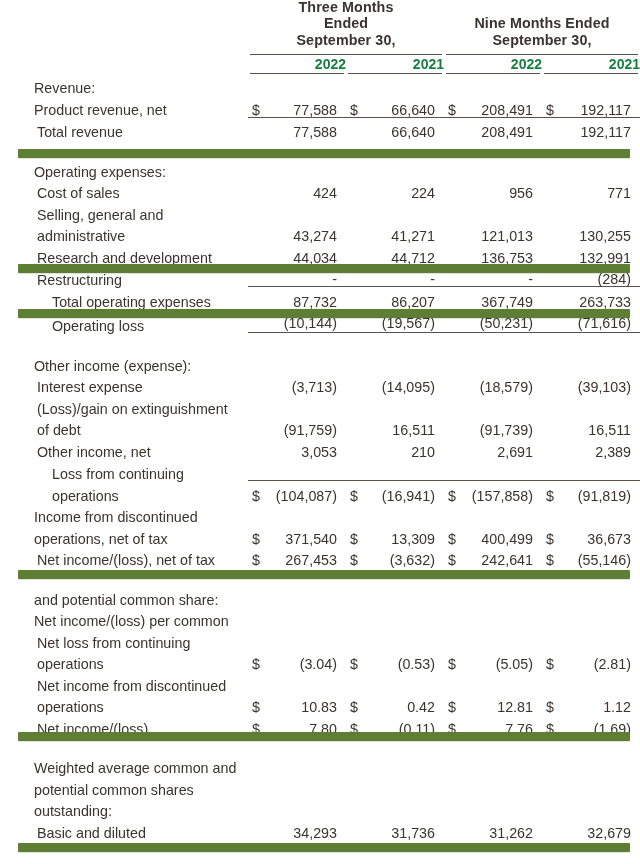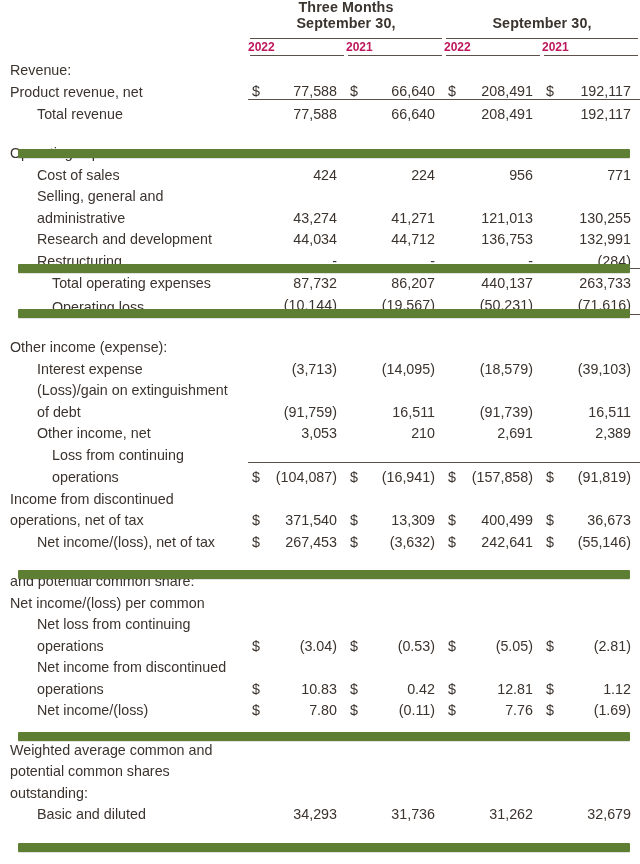--- a/index.html
+++ b/index.html
@@ -54,38 +54,38 @@
   .hdr-rule-cell {
     padding: 0;
     height: 6px;
   }
   .hdr-rule {
     height: 1px;
     background: #5c5049;
     margin: 3px 2px 0 2px;
   }
   .hdr-year {
-    text-align: left;
+    text-align: right;
     font-weight: bold;
-    font-size: 12px;
-    color: #be185d;
+    font-size: 14px;
+    color: #15803d;
     padding-top: 2px;
     padding-bottom: 2px;
   }
   .hdr-year-rule {
     height: 1px;
     background: #5c5049;
     margin: 0 2px;
   }
 
   
   tr.row td { height: 21.5px; }
 
   .lbl        { text-align: left;  padding-left: 22px; white-space: nowrap; }
-  .lbl.i0     { padding-left: 10px; }
+  .lbl.i0     { padding-left: 34px; }
   .lbl.i1     { padding-left: 37px; }
   .lbl.i2     { padding-left: 52px; }
 
   .cur  { text-align: left;  white-space: nowrap; padding-left: 4px; }
   .num  { text-align: right; white-space: nowrap; padding-right: 9px; }
 
   .spacer td { height: 18px; }
 
   
   .rule-top { border-top: 1.3px solid #5c5049; }
@@ -119,20 +119,25 @@
         <col class="c-num">
       <col class="c-cur">
         <col class="c-num">
     </colgroup>
 
     <thead>
       <tr>
         <td></td>
         <td colspan="4" class="hdr-title">Three Months</td>
         <td colspan="4" class="hdr-title"></td>
+      </tr>
+      <tr>
+        <td></td>
+        <td colspan="4" class="hdr-title">Ended</td>
+        <td colspan="4" class="hdr-title">Nine Months Ended</td>
       </tr>
       <tr>
         <td></td>
         <td colspan="4" class="hdr-title">September 30,</td>
         <td colspan="4" class="hdr-title">September 30,</td>
       </tr>
       <tr>
         <td class="hdr-rule-cell"></td>
         <td colspan="4" class="hdr-rule-cell">
           <div class="hdr-rule"></div>
@@ -268,21 +273,21 @@
           <td class="cur"></td>
           <td class="num">(284)</td>
         </tr>
         <tr class="row">
           <td class="lbl i2">Total operating expenses</td>
           <td class="cur rule-top-pair"></td>
           <td class="num rule-top">87,732</td>
           <td class="cur rule-top-pair"></td>
           <td class="num rule-top">86,207</td>
           <td class="cur rule-top-pair"></td>
-          <td class="num rule-top">440,137</td>
+          <td class="num rule-top">367,749</td>
           <td class="cur rule-top-pair"></td>
           <td class="num rule-top">263,733</td>
         </tr>
         <tr class="row">
           <td class="lbl i2">Operating loss</td>
           <td class="cur" style="border-bottom: 1.3px solid rgb(92, 80, 73); padding-bottom: 2px;"></td>
           <td class="num" style="border-bottom: 1.3px solid rgb(92, 80, 73); padding-bottom: 2px; text-align: right;">(10,144)</td>
           <td class="cur" style="border-bottom: 1.3px solid rgb(92, 80, 73); padding-bottom: 2px;"></td>
           <td class="num" style="border-bottom: 1.3px solid rgb(92, 80, 73); padding-bottom: 2px;">(19,567)</td>
           <td class="cur" style="border-bottom: 1.3px solid rgb(92, 80, 73); padding-bottom: 2px;"></td>

